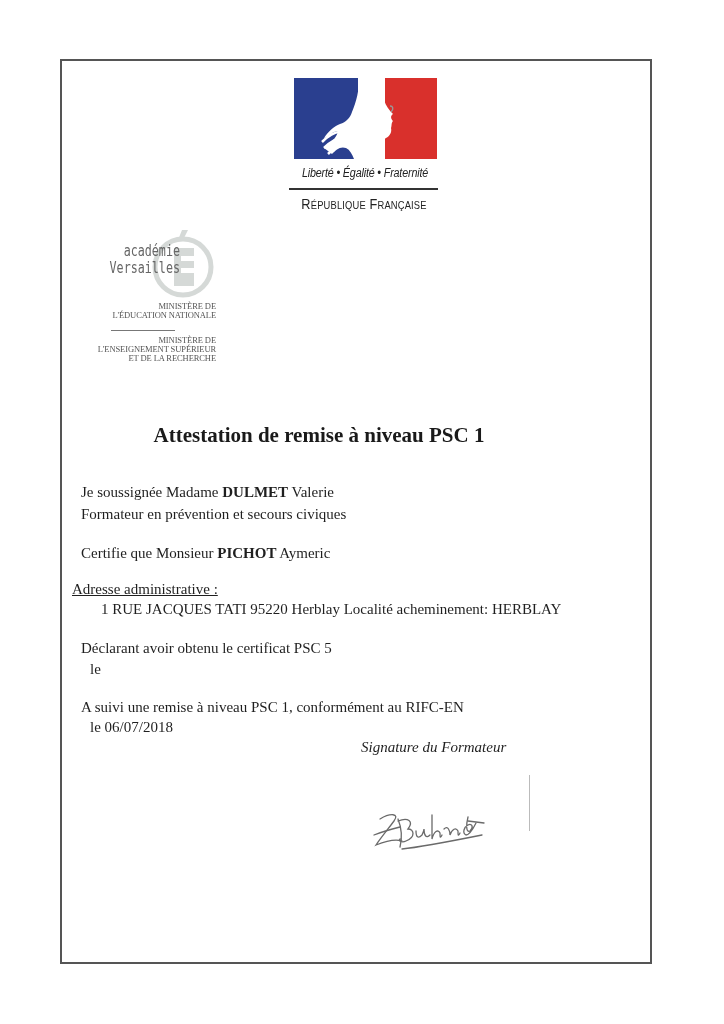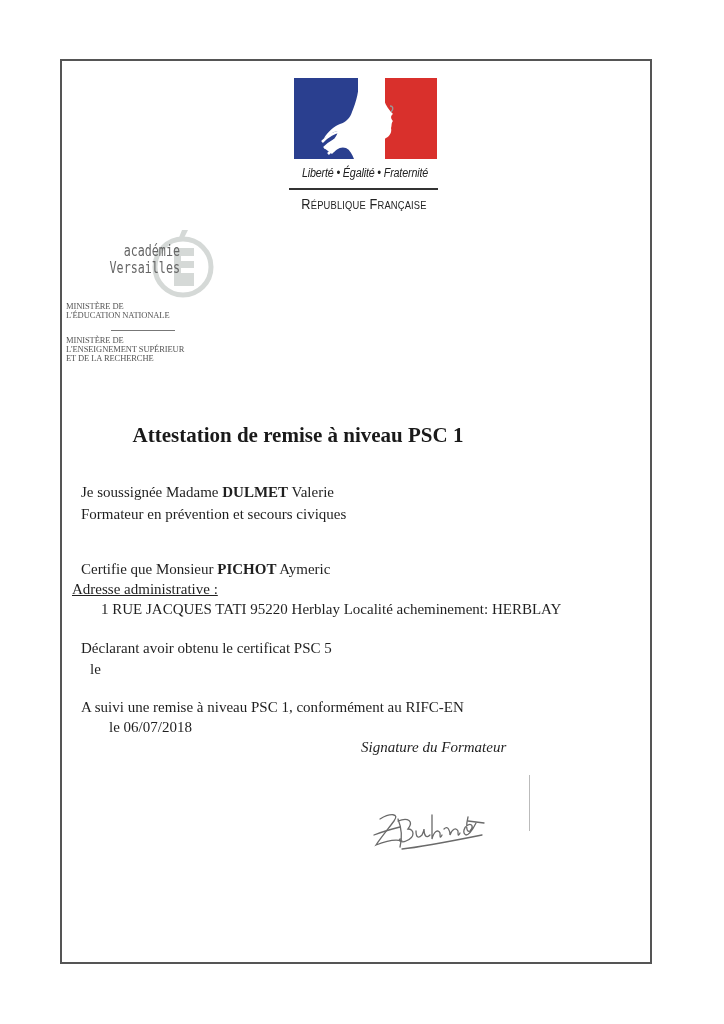--- a/index.html
+++ b/index.html
@@ -27,31 +27,31 @@
       white-space: nowrap;
     }
     
     .acad-E { position: absolute; left: 150px; top: 226px; width: 64px; height: 72px; }
     .acad-text {
       position: absolute; left: 88px; top: 243px; width: 92px; text-align: right;
       font-family: "DejaVu Sans Mono", monospace; font-size: 15px; line-height: 17px;
       color: #666; transform: scaleX(0.78); transform-origin: right;
     }
     .ministry {
-      position: absolute; left: 66px; width: 150px; text-align: left;
+      position: absolute; left: 66px; width: 150px; text-align: right;
       font-family: "Liberation Serif", serif; font-size: 8.5px; line-height: 9px; color: #555;
       letter-spacing: -0.1px;
     }
     .ministry-1 { top: 302px; }
     .ministry-rule { position: absolute; left: 111px; top: 330px; width: 64px; height: 1px; background: #777; }
     .ministry-2 { top: 336px; }
     
     .title {
       position: absolute; left: 0; top: 423px; width: 596px; text-align: center;
-      font-weight: bold; font-size: 21px; color: #1a1a1a;
+      font-weight: bold; font-size: 21px; color: #1a1a1a; padding-left: 21px;
     }
     .line { position: absolute; font-size: 15px; white-space: nowrap; color: #1f1f1f; }
     .line b { font-weight: bold; margin-top: 47px; }
     .sig-line { position: absolute; left: 529px; top: 775px; width: 1px; height: 56px; background: #bbbbbb; }
     .signature { position: absolute; left: 372px; top: 805px; width: 115px; height: 50px; }
   </style>
 </head>
 <body>
 
 <div class="frame"></div>
@@ -87,29 +87,29 @@
   <div>MINISTÈRE DE</div>
   <div>L'ENSEIGNEMENT SUPÉRIEUR</div>
   <div>ET DE LA RECHERCHE</div>
 </div>
 
 <div class="title">Attestation de remise à niveau PSC 1</div>
 
 <div class="line" style="left:81px; top:484px;"><span>Je soussignée Madame </span><b>DULMET</b><span> Valerie</span></div>
 <div class="line" style="left:81px; top:506px;">Formateur en prévention et secours civiques</div>
 
-<div class="line" style="left:81px; top:561px;"><span>Certifie que Monsieur </span><b>PICHOT</b><span> Aymeric</span></div>
+<div class="line" style="left:81px; top:545px;"><span>Certifie que Monsieur </span><b>PICHOT</b><span> Aymeric</span></div>
 <div class="line" style="left:72px; top:581px;text-decoration:underline;">Adresse administrative :</div>
 <div class="line" style="left:101px; top:601px;">1 RUE JACQUES TATI 95220 Herblay Localité acheminement: HERBLAY</div>
 
 <div class="line" style="left:81px; top:640px;">Déclarant avoir obtenu le certificat PSC 5</div>
 <div class="line" style="left:90px; top:661px;">le</div>
 
 <div class="line" style="left:81px; top:699px;">A suivi une remise à niveau PSC 1, conformément au RIFC-EN</div>
-<div class="line" style="left:90px; top:719px;margin-left:19px;">le 06/07/2018</div>
+<div class="line" style="left:90px; top:719px;">le 06/07/2018</div>
 
 <div class="line" style="left:361px; top:739px;font-style:italic;">Signature du Formateur</div>
 
 <div class="sig-line"></div>
 <svg class="signature" viewBox="0 0 115 50">
   <g fill="none" stroke="#6a6a6a" stroke-width="1.3" stroke-linecap="round">
     <path d="M8 14 C18 8 28 8 22 16 C16 24 8 34 4 40 C14 36 24 34 30 36"></path>
     <path d="M2 30 C12 26 20 24 28 22"></path>
     <path d="M26 14 C30 24 30 34 28 42 M26 16 C36 12 42 16 36 24 C42 24 44 32 34 36 C30 38 26 36 28 34"></path>
     <path d="M44 26 C44 32 46 34 50 30 C52 26 52 24 52 24 C52 30 54 34 58 30"></path>

